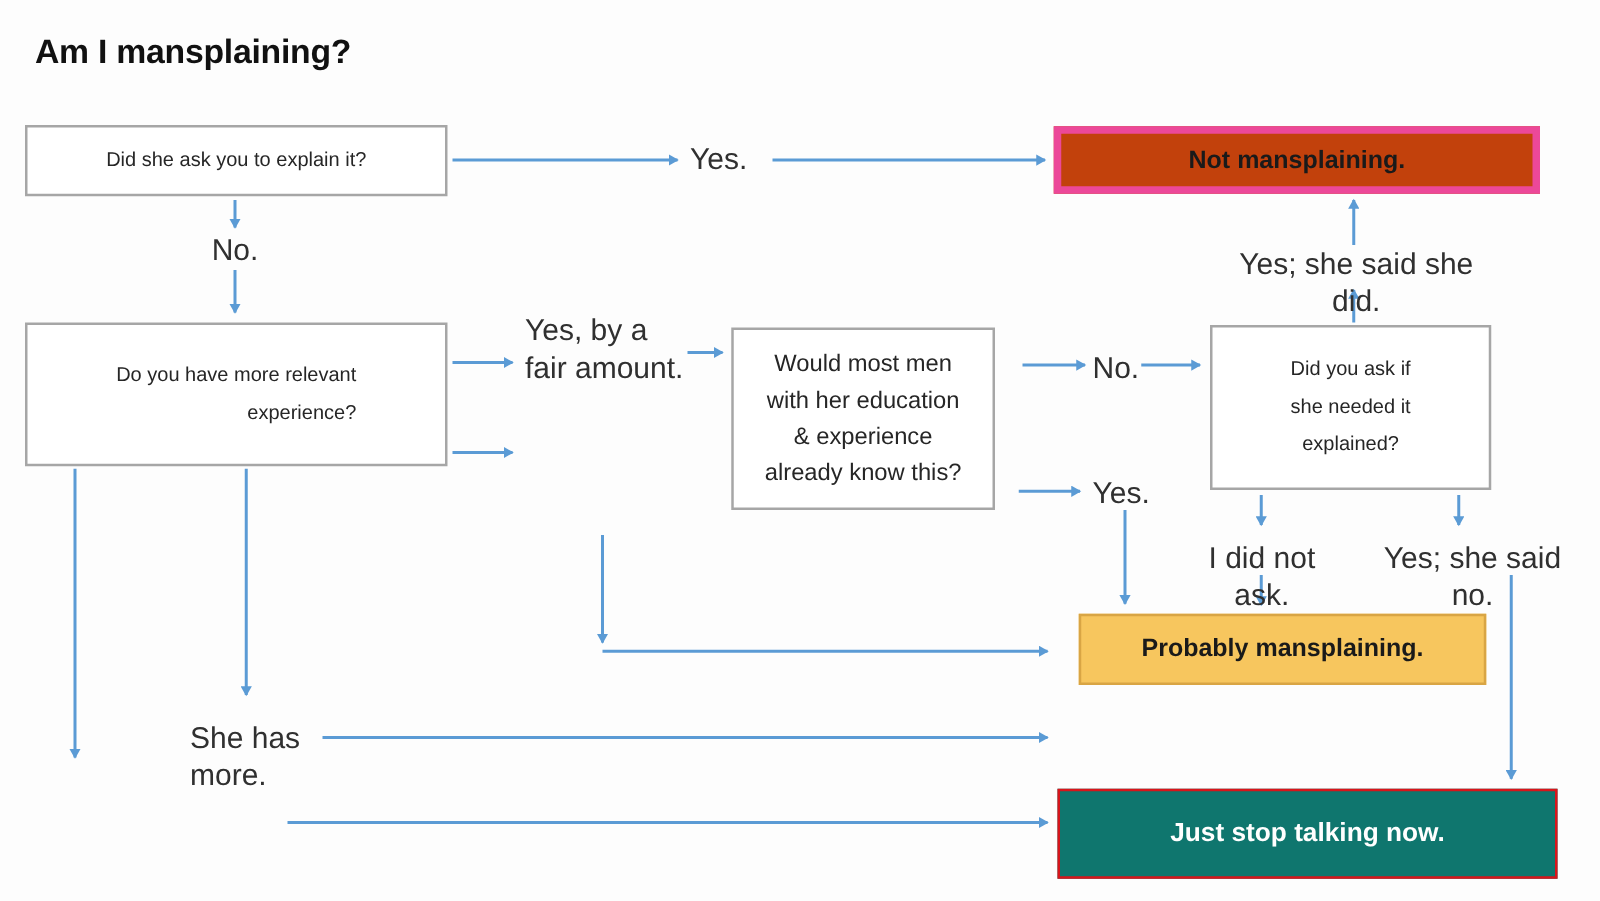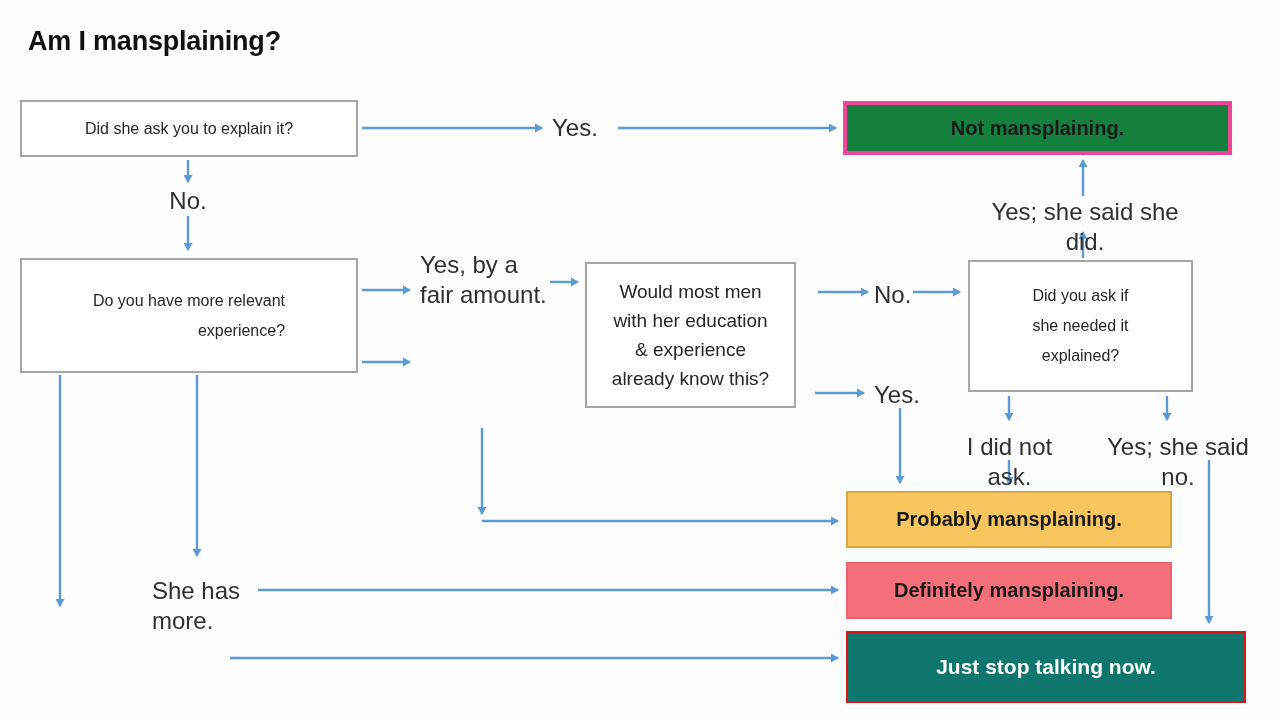--- a/index.html
+++ b/index.html
@@ -13,22 +13,22 @@
   }
   .qbox{
     position:absolute;box-sizing:border-box;background:#fff;border:2px solid #a6a6a6;
     display:flex;align-items:center;justify-content:center;text-align:center;
     font-size:16px;line-height:30px;color:#262626;white-space:pre-line;
   }
   .rbox{
     position:absolute;box-sizing:border-box;display:flex;align-items:center;justify-content:center;
     text-align:center;font-size:20px;font-weight:bold;color:#1a1a1a;
   }
-  .rbox.green{background:#15803d;border:4px solid #ec4899;}
-  .rbox.orange{background:#f7c65e;border:2px solid #d9a544;}
+  .rbox.green{background:#c2410c;border:6px solid #ec4899;}
+  .rbox.orange{background:#f7c65e;border:2px solid #d9a544;margin-left:17px;}
   .rbox.pink{background:#f4717b;border:2px solid #ee606c;}
   .rbox.red{background:#0f766e;border:2px solid #d8151b;color:#ffffff;font-size:21px;}
   .elabel{
     position:absolute;font-size:24px;line-height:30px;color:#303030;white-space:pre-line;
   }
   .center{text-align:center;}
   svg.connectors{position:absolute;left:0;top:0;}
   .connectors line{stroke:#5b9bd5;stroke-width:2.4;}
 </style>
 </head>
@@ -89,21 +89,20 @@
   <div class="qbox" style="left:585px;top:262px;width:211px;height:146px;line-height:29px;font-size:19px;">Would most men
 with her education
 &amp; experience
 already know this?</div>
   <div class="qbox" style="left:968px;top:260px;width:225px;height:132px;">Did you ask if
 she needed it
 explained?</div>
 
   <div class="rbox green" style="left:843px;top:101px;width:389px;height:54px;">Not mansplaining.</div>
   <div class="rbox orange" style="left:846px;top:491px;width:326px;height:57px;">Probably mansplaining.</div>
-  <div class="rbox pink" style="left:846px;top:562px;width:326px;height:57px;">Definitely mansplaining.</div>
   <div class="rbox red" style="left:846px;top:631px;width:400px;height:72px;">Just stop talking now.</div>
 
   <div class="elabel" style="left:552px;top:113px;width:60px;">Yes.</div>
   <div class="elabel center" style="left:160px;top:186px;width:56px;">No.</div>
   <div class="elabel" style="left:420px;top:250px;width:140px;">Yes, by a
 fair amount.</div>
   <div class="elabel" style="left:874px;top:280px;width:50px;">No.</div>
   <div class="elabel" style="left:874px;top:380px;width:56px;">Yes.</div>
   <div class="elabel center" style="left:970px;top:197px;width:230px;">Yes; she said she did.</div>
   <div class="elabel center" style="left:942px;top:432px;width:135px;">I did not ask.</div>

